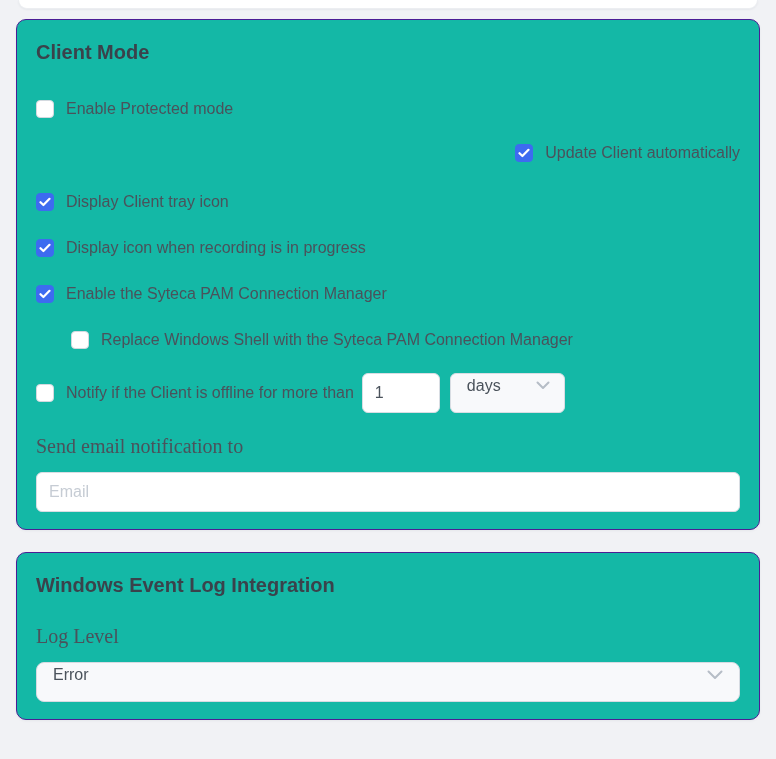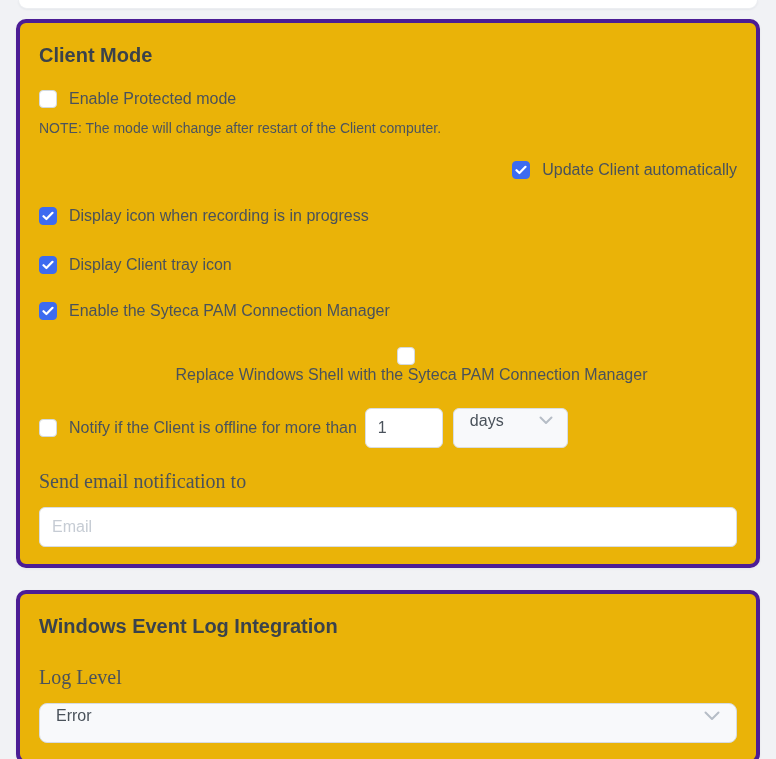--- a/index.html
+++ b/index.html
@@ -21,22 +21,22 @@
     box-shadow: 0 1px 2px rgba(25,39,62,0.05);
   }
   .card-edge.top {
     margin: 0 18px;
     height: 8px;
     border-top: none;
     border-radius: 0 0 10px 10px;
   }
 
   .card {
-    background: #eab308;
-    border: 4px solid #4c1d95;
+    background: #14b8a6;
+    border: 1px solid #4c1d95;
     border-radius: 10px;
     box-shadow: 0 1px 3px rgba(25,39,62,0.05);
     margin: 10px 16px 0;
     padding: 19px 19px 17px 19px;
     box-sizing: border-box;
   }
   .card + .card { margin-top: 22px; }
 
   .card-title {
     font-size: 20px;
@@ -45,21 +45,21 @@
     color: #3a424b;
     margin: 0 0 0 0;
   }
 
   .checkbox-row {
     display: flex;
     align-items: center;
     min-height: 18px;
     cursor: default;
   }
-  .checkbox-row.indent { margin-left: 35px; flex-direction: column; }
+  .checkbox-row.indent { margin-left: 35px; }
 
   .checkbox {
     flex: 0 0 auto;
     width: 18px;
     height: 18px;
     border-radius: 4px;
     background: #ffffff;
     border: 1px solid #d3d9df;
     box-sizing: border-box;
     display: inline-flex;
@@ -156,57 +156,56 @@
 </head>
 <body>
 
 <div class="page">
 
   <div class="card-edge top"></div>
 
   <section class="card">
     <h2 class="card-title">Client Mode</h2>
 
-    <div class="checkbox-row" style="margin-top:21px;">
+    <div class="checkbox-row" style="margin-top:34px;">
       <span class="checkbox"></span>
       <span class="checkbox-label">Enable Protected mode</span>
     </div>
-    <div class="note-text">NOTE: The mode will change after restart of the Client computer.</div>
 
     <div class="checkbox-row row-gap-lg">
       <span class="checkbox checked">
         <span class="check-icon">
             <svg width="12" height="10" viewBox="0 0 12 10">
               <path d="M1.5 5.2 4.4 8 10.5 1.8" fill="none" stroke="#ffffff" stroke-width="2.2" stroke-linecap="round" stroke-linejoin="round"></path>
             </svg>
           </span>
       </span>
       <span class="checkbox-label">Update Client automatically</span>
     </div>
 
+    <div class="checkbox-row" style="margin-top:29px;">
+      <span class="checkbox checked">
+        <span class="check-icon">
+            <svg width="12" height="10" viewBox="0 0 12 10">
+              <path d="M1.5 5.2 4.4 8 10.5 1.8" fill="none" stroke="#ffffff" stroke-width="2.2" stroke-linecap="round" stroke-linejoin="round"></path>
+            </svg>
+          </span>
+      </span>
+      <span class="checkbox-label">Display Client tray icon</span>
+    </div>
+
     <div class="checkbox-row row-gap">
       <span class="checkbox checked">
         <span class="check-icon">
             <svg width="12" height="10" viewBox="0 0 12 10">
               <path d="M1.5 5.2 4.4 8 10.5 1.8" fill="none" stroke="#ffffff" stroke-width="2.2" stroke-linecap="round" stroke-linejoin="round"></path>
             </svg>
           </span>
       </span>
       <span class="checkbox-label">Display icon when recording is in progress</span>
-    </div>
-
-    <div class="checkbox-row" style="margin-top:29px;">
-      <span class="checkbox checked">
-        <span class="check-icon">
-            <svg width="12" height="10" viewBox="0 0 12 10">
-              <path d="M1.5 5.2 4.4 8 10.5 1.8" fill="none" stroke="#ffffff" stroke-width="2.2" stroke-linecap="round" stroke-linejoin="round"></path>
-            </svg>
-          </span>
-      </span>
-      <span class="checkbox-label">Display Client tray icon</span>
     </div>
 
     <div class="checkbox-row row-gap">
       <span class="checkbox checked">
         <span class="check-icon">
             <svg width="12" height="10" viewBox="0 0 12 10">
               <path d="M1.5 5.2 4.4 8 10.5 1.8" fill="none" stroke="#ffffff" stroke-width="2.2" stroke-linecap="round" stroke-linejoin="round"></path>
             </svg>
           </span>
       </span>

